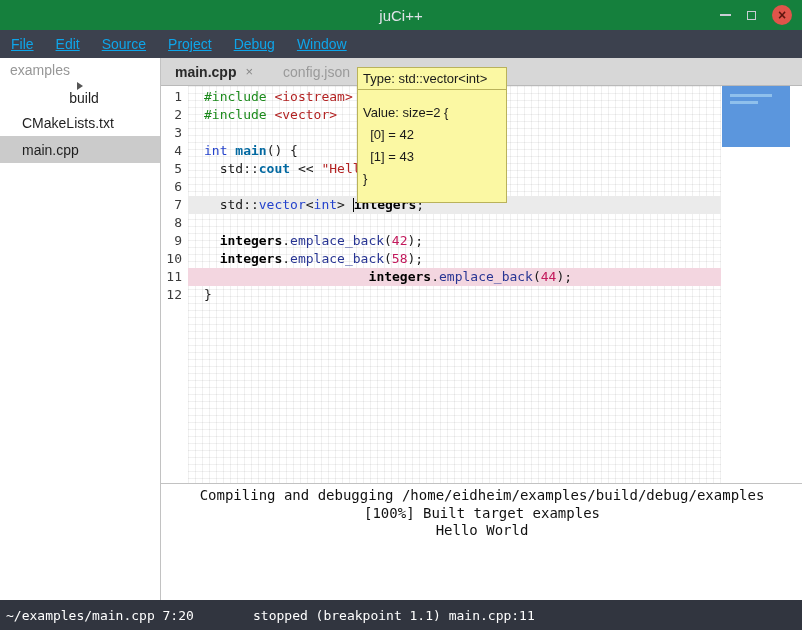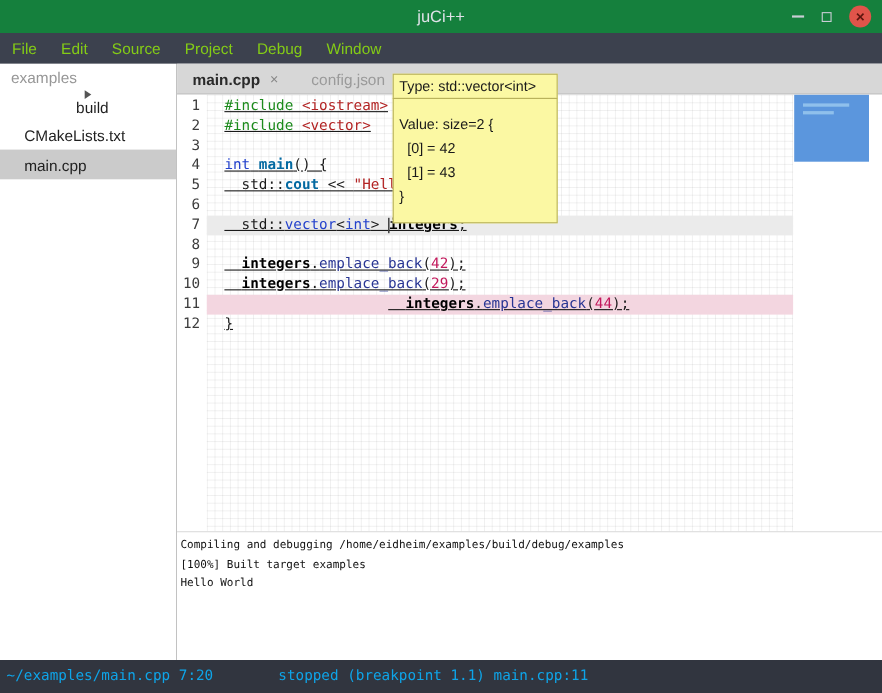--- a/index.html
+++ b/index.html
@@ -10,21 +10,21 @@
   .titlebar { position:relative; height:30px; background:#15803d; display:flex; align-items:center; }
   .titlebar .title { position:absolute; left:0; width:100%; text-align:center; color:#dfe2e8; font-size:15px; }
   .winbtns { position:absolute; right:10px; top:0; height:100%; display:flex; align-items:center; gap:16px; }
   .minbar { display:block; width:11px; height:2px; background:#c9cdd5; }
   .maxsq { display:block; width:9px; height:9px; border:1px solid #c9cdd5; }
   .btn-close { width:20px; height:20px; border-radius:50%; background:#e0544a; color:#5d150e;
                display:flex; align-items:center; justify-content:center; font-size:14px; font-weight:bold; line-height:1; }
 
   
   .menubar { height:28px; background:#3c414e; display:flex; align-items:center; }
-  .menu-item { padding:0 11px; color:#84cc16; font-size:14px; height:100%; display:flex; align-items:center; }
+  .menu-item { padding:0 11px; color:#0ea5e9; font-size:14px; height:100%; display:flex; align-items:center;text-decoration:underline; }
 
   
   .content { display:flex; height:542px; }
 
   .sidebar { width:160px; background:#ffffff; font-size:14px; overflow:hidden; }
   .side-header { height:24px; padding:4px 10px 0 10px; color:#979797; }
   .side-item { height:27px; display:flex; align-items:center; padding-left:22px; color:#1f1f1f; }
   .side-item.folder { padding-left:8px;flex-direction:column; }
   .side-item.selected { background:#cbcbcb; }
   .tri { width:0; height:0; border-left:6px solid #555; border-top:4px solid transparent;
@@ -46,21 +46,21 @@
   .editor { position:relative; height:397px; background:#ffffff; overflow:hidden; }
   .gridlayer { position:absolute; left:27px; top:0; width:533px; height:100%;
     background-image:
       linear-gradient(to right, rgba(90,90,90,0.09) 1px, transparent 1px),
       linear-gradient(to bottom, rgba(90,90,90,0.09) 1px, transparent 1px);
     background-size:7px 7px; }
   #code { position:relative; padding-top:2px; font-family:"DejaVu Sans Mono", monospace;
           font-size:13px; line-height:18px; }
   .row { display:flex; height:18px; }
   .ln { flex:0 0 27px; text-align:right; padding-right:6px; color:#3c3c3c; }
-  .codecell { width:533px; padding-left:16px; white-space:pre; color:#1a1a1a;text-decoration:underline; }
+  .codecell { width:533px; padding-left:16px; white-space:pre; color:#1a1a1a; }
   .row.cur .codecell { background:#ebebeb; }
   .row.bp  .codecell { background:#f3d6e0;text-align:center; }
   .caret { display:inline-block; width:1px; height:14px; background:#000; vertical-align:text-bottom; }
   .tok-pre { color:#1c8a1c; }
   .tok-hdr { color:#b22222; }
   .tok-str { color:#b22222; }
   .tok-kw  { color:#2442cc; }
   .tok-fn  { color:#0369a1; font-weight:bold; }
   .tok-mem { color:#283593; }
   .tok-num { color:#c2185b; }
@@ -69,25 +69,25 @@
 
   .bluebox { position:absolute; top:0; right:12px; width:68px; height:61px; background:#5b96dd; }
   .bluebox i { position:absolute; display:block; background:#8fc0ec; height:3px; }
   .bluebox i.b1 { top:8px; left:8px; width:42px; }
   .bluebox i.b2 { top:15px; left:8px; width:28px; }
 
   .hdivider { height:1px; background:#c2c2c2; }
 
   
   .terminal { flex:1; background:#fff; padding:3px 2px 0 3px; font-family:"DejaVu Sans Mono", monospace;
-              font-size:10px; line-height:17.5px; overflow:hidden; }
+              font-size:14px; line-height:17.5px; overflow:hidden;text-align:center; }
   .tline { white-space:pre; color:#111; }
 
   
-  .statusbar { position:relative; height:30px; background:#31353f; color:#0ea5e9;
+  .statusbar { position:relative; height:30px; background:#31353f; color:#ffffff;
                font-family:"DejaVu Sans Mono", monospace; font-size:13px; }
   .statusbar span { position:absolute; top:50%; transform:translateY(-50%); white-space:pre; }
   .status-left { left:6px; }
   .status-center { left:253px; }
 
   
   .tooltip { position:absolute; left:357px; top:67px; z-index:60; font-size:13px; color:#1a1a1a; }
   .tt-type { width:150px; background:#fbf8a3; border:1px solid #b9b25b; padding:3px 5px; white-space:pre; }
   .tt-value { width:150px; background:#fbf8a3; border:1px solid #b9b25b; margin-top:-1px;
               padding:12px 5px; line-height:22px; }
@@ -187,21 +187,21 @@
             <div class="row">
               <span class="ln">8</span>
               <span class="codecell"></span>
             </div>
             <div class="row">
               <span class="ln">9</span>
               <span class="codecell"><span class="tok-pl">  </span><span class="tok-var">integers</span><span class="tok-pl">.</span><span class="tok-mem">emplace_back</span><span class="tok-pl">(</span><span class="tok-num">42</span><span class="tok-pl">);</span></span>
             </div>
             <div class="row">
               <span class="ln">10</span>
-              <span class="codecell"><span class="tok-pl">  </span><span class="tok-var">integers</span><span class="tok-pl">.</span><span class="tok-mem">emplace_back</span><span class="tok-pl">(</span><span class="tok-num">29</span><span class="tok-pl">);</span></span>
+              <span class="codecell"><span class="tok-pl">  </span><span class="tok-var">integers</span><span class="tok-pl">.</span><span class="tok-mem">emplace_back</span><span class="tok-pl">(</span><span class="tok-num">58</span><span class="tok-pl">);</span></span>
             </div>
             <div class="row bp">
               <span class="ln">11</span>
               <span class="codecell"><span class="tok-pl">  </span><span class="tok-var">integers</span><span class="tok-pl">.</span><span class="tok-mem">emplace_back</span><span class="tok-pl">(</span><span class="tok-num">44</span><span class="tok-pl">);</span></span>
             </div>
             <div class="row">
               <span class="ln">12</span>
               <span class="codecell"><span class="tok-pl">}</span></span>
             </div>
           </div>

